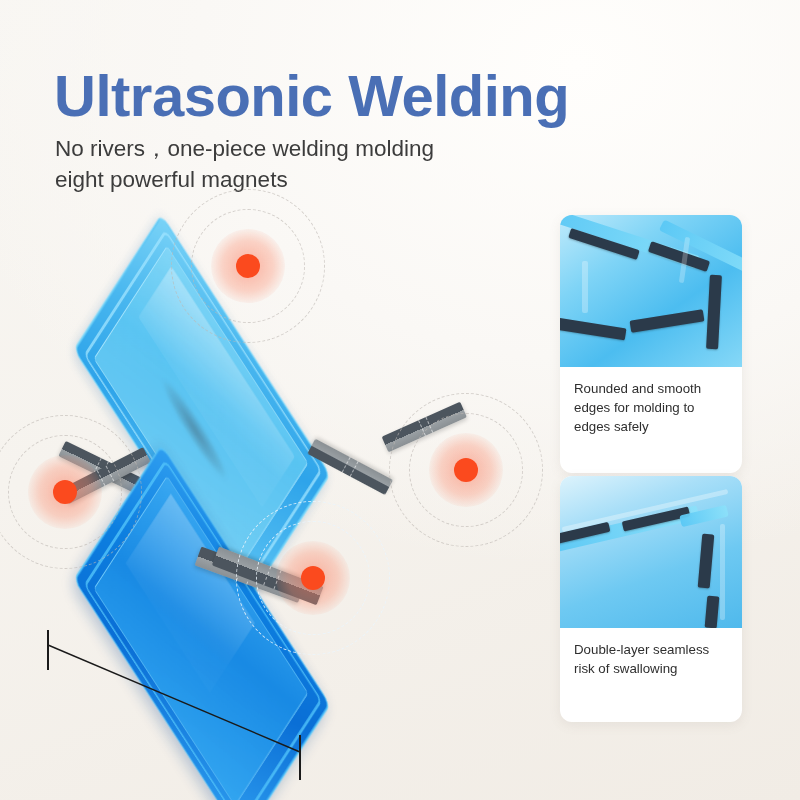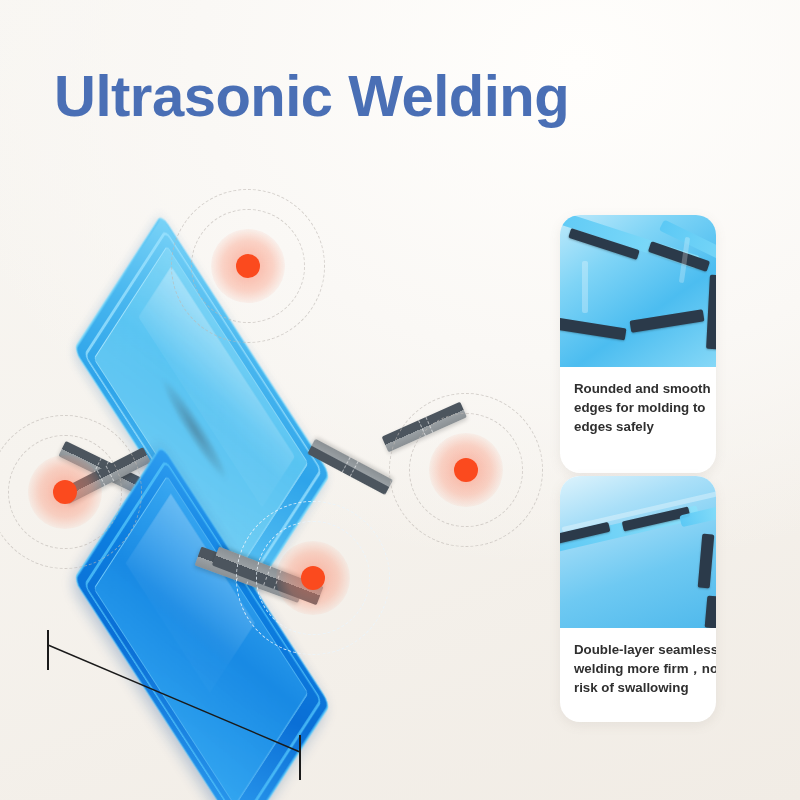--- a/index.html
+++ b/index.html
@@ -201,26 +201,25 @@
   }
   .mag-ring.r2 { width: 112px; height: 112px; }
   .mag-ring.r3 { width: 152px; height: 152px; }
 
   
   #dim-layer { position: absolute; left: 0; top: 0; width: 560px; height: 610px; pointer-events: none; }
 
   
   .card {
     position: absolute;
-    width: 156px;
-    border-radius: 20px;
+    width: 182px;
+    border-radius: 12px;
     background: #ffffff;
     overflow: hidden;
     box-shadow: 0 3px 12px rgba(120,110,100,0.10);
-    font-weight: bold;
   }
   #card-1 { left: 560px; top: 215px; height: 258px; }
   #card-2 { left: 560px; top: 476px; height: 246px; }
 
   .card-photo {
     position: relative;
     width: 100%;
     height: 152px;
     overflow: hidden;
   }
@@ -257,20 +256,24 @@
     color: #2f2f2f;
   }
   .card-caption .ln { display: block; white-space: nowrap; }
 </style>
 </head>
 <body>
 
 <div id="stage">
 
   <div class="title">Ultrasonic Welding</div>
+  <div class="subtitle">
+    <span class="ln">No rivers，one-piece welding molding</span>
+    <span class="ln">eight powerful magnets</span>
+  </div>
 
   <div id="art">
 
     <div id="top-plate-wrap" class="plate-wrap">
       <div id="top-plate-frame" class="plate"></div>
       <div id="top-plate-rim" class="plate"></div>
       <div id="top-plate-glass" class="plate"></div>
     </div>
 
     <div class="magnet-bar" style="left:62px; top:250px; width:84px; height:17px; transform:rotate(26deg); transform-origin:left center;">
@@ -359,18 +362,17 @@
       <div class="strip" style="left:-6px; top:52px; width:56px; height:10px; transform:rotate(-13deg);"></div>
       <div class="strip" style="left:62px; top:38px; width:68px; height:10px; transform:rotate(-13deg);"></div>
       <div class="edge" style="left:120px; top:34px; width:48px; height:12px; transform:rotate(-13deg);"></div>
       <div class="strip" style="left:140px; top:58px; width:12px; height:54px; transform:rotate(5deg);"></div>
       <div class="strip" style="left:146px; top:120px; width:12px; height:32px; transform:rotate(5deg);"></div>
       <div class="hl" style="left:0px; top:32px; width:170px; height:5px; opacity:0.6; transform:rotate(-13deg);"></div>
       <div class="hl" style="left:160px; top:48px; width:5px; height:96px; opacity:0.5;"></div>
     </div>
     <div class="card-caption">
       <span class="ln">Double-layer seamless</span>
-      <span class="ln">welding more firm，no</span>
       <span class="ln">risk of swallowing</span>
     </div>
   </div>
 
 </div>
 
 </body></html>

